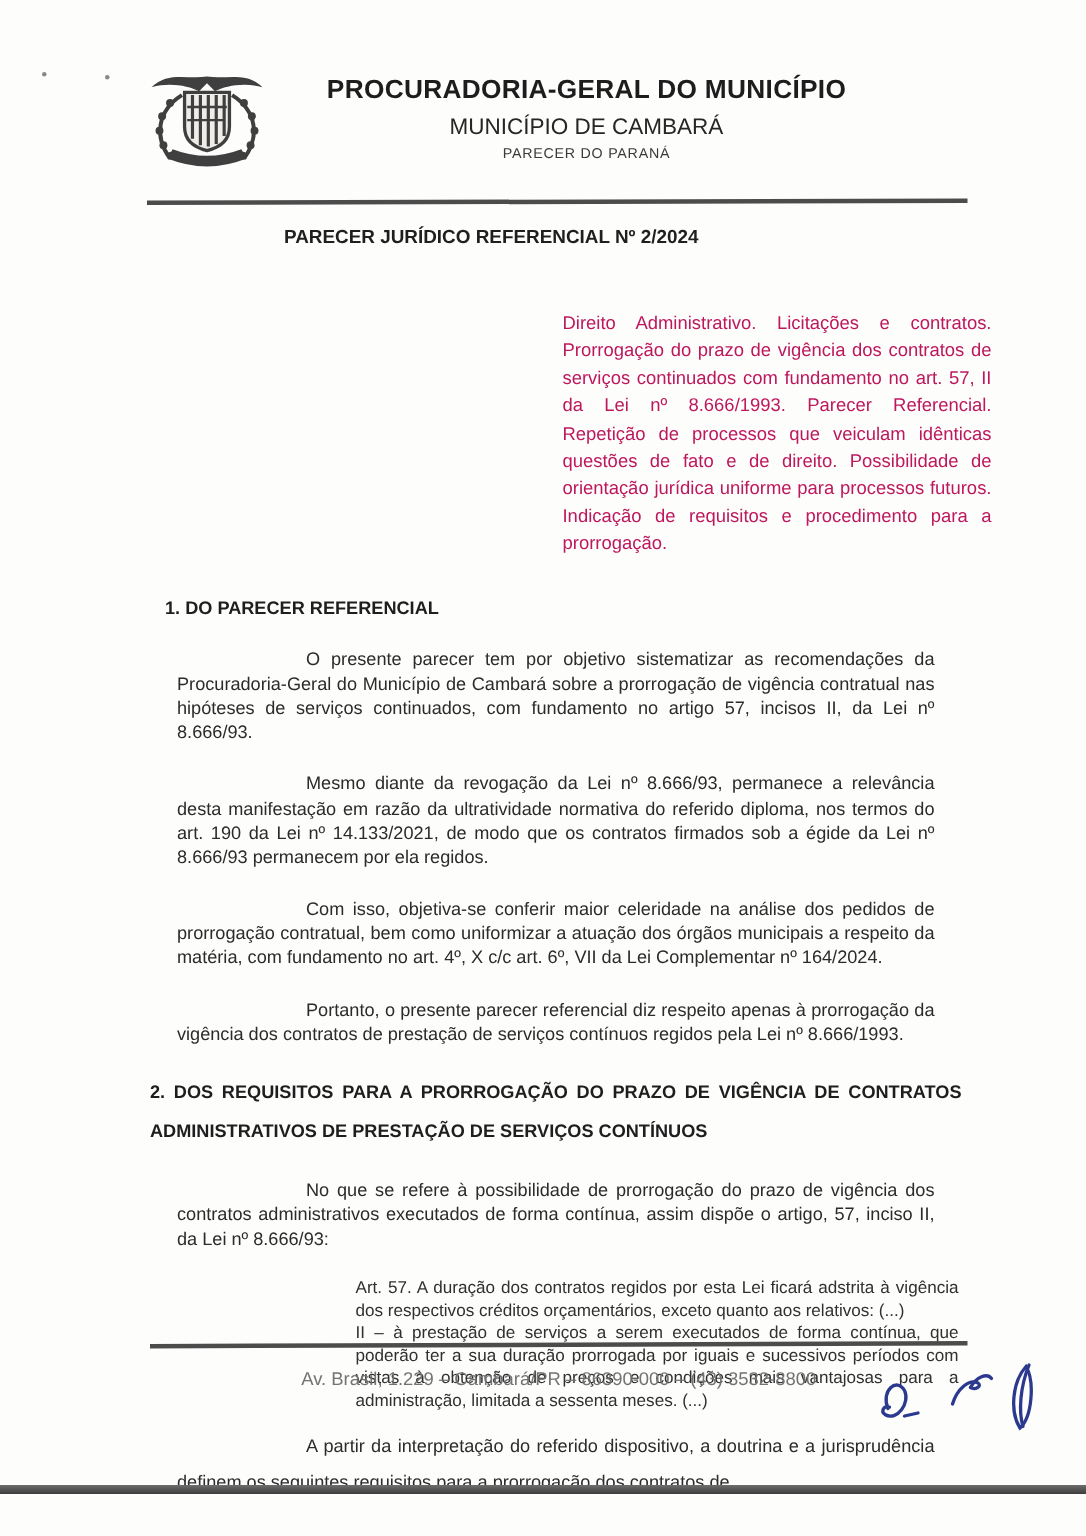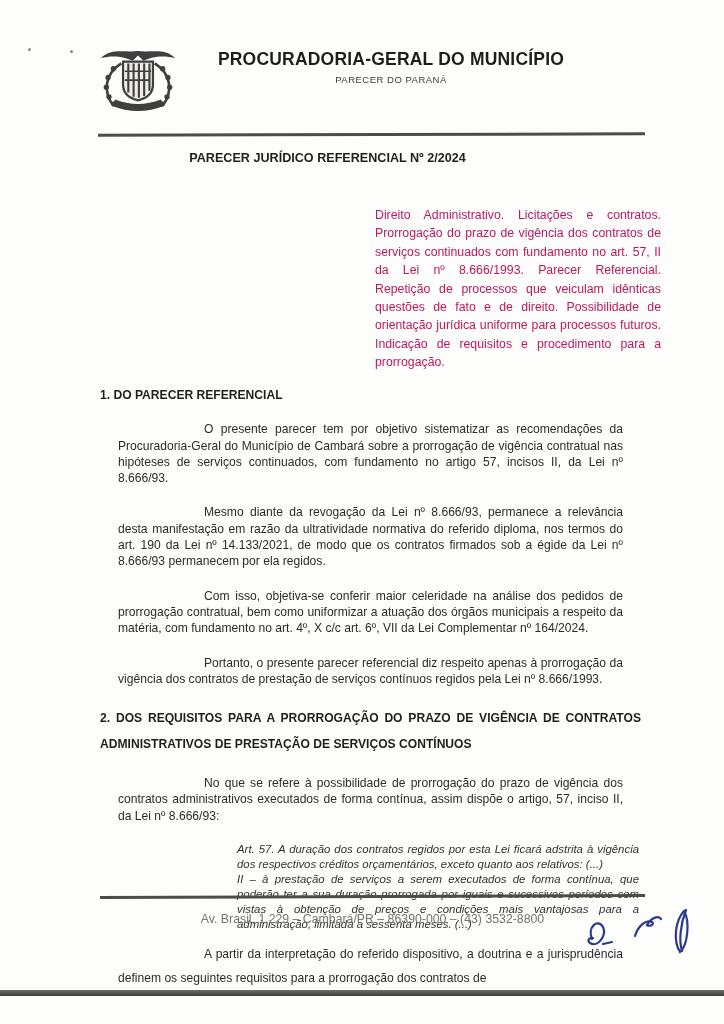--- a/index.html
+++ b/index.html
@@ -12,25 +12,25 @@
   .muni{font-size:15px;margin-top:6px;color:#262626;}
   .state{font-size:9.5px;margin-top:4px;letter-spacing:.5px;color:#3a3a3a;}
   .rule-top{position:absolute;left:98px;top:133px;width:547px;height:3px;background:#4c4c4c;transform:rotate(-.15deg);}
   .doc-title{position:absolute;left:55px;top:151px;width:545px;text-align:center;
              font-size:12.6px;font-weight:bold;color:#1f1f1f;}
   .doc-title span{}
   .ementa{position:absolute;left:375px;top:206px;width:286px;font-size:12.3px;line-height:18.4px;
           text-align:justify;color:#be185d;}
   .bodyflow{position:absolute;left:100px;top:387px;width:541px;font-size:12.1px;line-height:16.3px;
             text-align:justify;color:#2b2b2b;}
-  .bodyflow .sec{font-size:12.1px;font-weight:bold;color:#1e1e1e;margin:0;text-align:left;}
+  .bodyflow .sec{font-size:12.1px;font-weight:bold;color:#1e1e1e;margin:10px;text-align:left;}
   .bodyflow .sec2{font-size:12.1px;font-weight:bold;color:#1e1e1e;margin:10px 0 0 0;
                   line-height:26px;text-align:justify;}
   .bodyflow p.para{margin:18px;text-indent:86px;}
-  .quote{margin:13px 0 0 137px;width:402px;font-size:11.4px;font-style:italic;line-height:15px;
+  .quote{margin:13px 0 0 137px;width:402px;font-size:11.4px;line-height:15px;
          text-align:justify;color:#303030;}
   .quote p{margin:0;}
   p.closing{margin-top:10px !important;line-height:24px;}
   .rule-bottom{position:absolute;left:100px;top:895px;width:545px;height:3px;background:#4c4c4c;transform:rotate(-.2deg);}
   .footer-text{position:absolute;left:100px;top:912px;width:545px;text-align:center;
                font-size:12.3px;color:#737373;}
   .signature{position:absolute;left:572px;top:903px;width:145px;height:62px;}
   .scan-bar{position:absolute;left:0;top:990px;width:724px;height:6px;
             background:linear-gradient(#6e6e6e,#3c3c3c);}
 </style>
@@ -61,20 +61,21 @@
         <circle cx="86" cy="49" r="3" stroke="none"></circle>
           <circle cx="83" cy="60" r="3" stroke="none"></circle>
         <circle cx="77" cy="68" r="3" stroke="none"></circle>
         <path d="M20,70 Q50,82 80,70 L76,63 Q50,73 24,63 Z" stroke="none"></path>
       </g>
     </svg>
   </div>
 
   <div class="header-text">
     <div class="org">PROCURADORIA-GERAL DO MUNICÍPIO</div>
+    <div class="muni">MUNICÍPIO DE CAMBARÁ</div>
     <div class="state">PARECER DO PARANÁ</div>
   </div>
 
   <div class="rule-top"></div>
 
   <div class="doc-title">
     <span>PARECER JURÍDICO REFERENCIAL Nº 2/2024</span>
   </div>
 
   <div class="ementa">Direito Administrativo. Licitações e contratos. Prorrogação do prazo de vigência dos contratos de serviços continuados com fundamento no art. 57, II da Lei nº 8.666/1993. Parecer Referencial. Repetição de processos que veiculam idênticas questões de fato e de direito. Possibilidade de orientação jurídica uniforme para processos futuros. Indicação de requisitos e procedimento para a prorrogação.</div>

